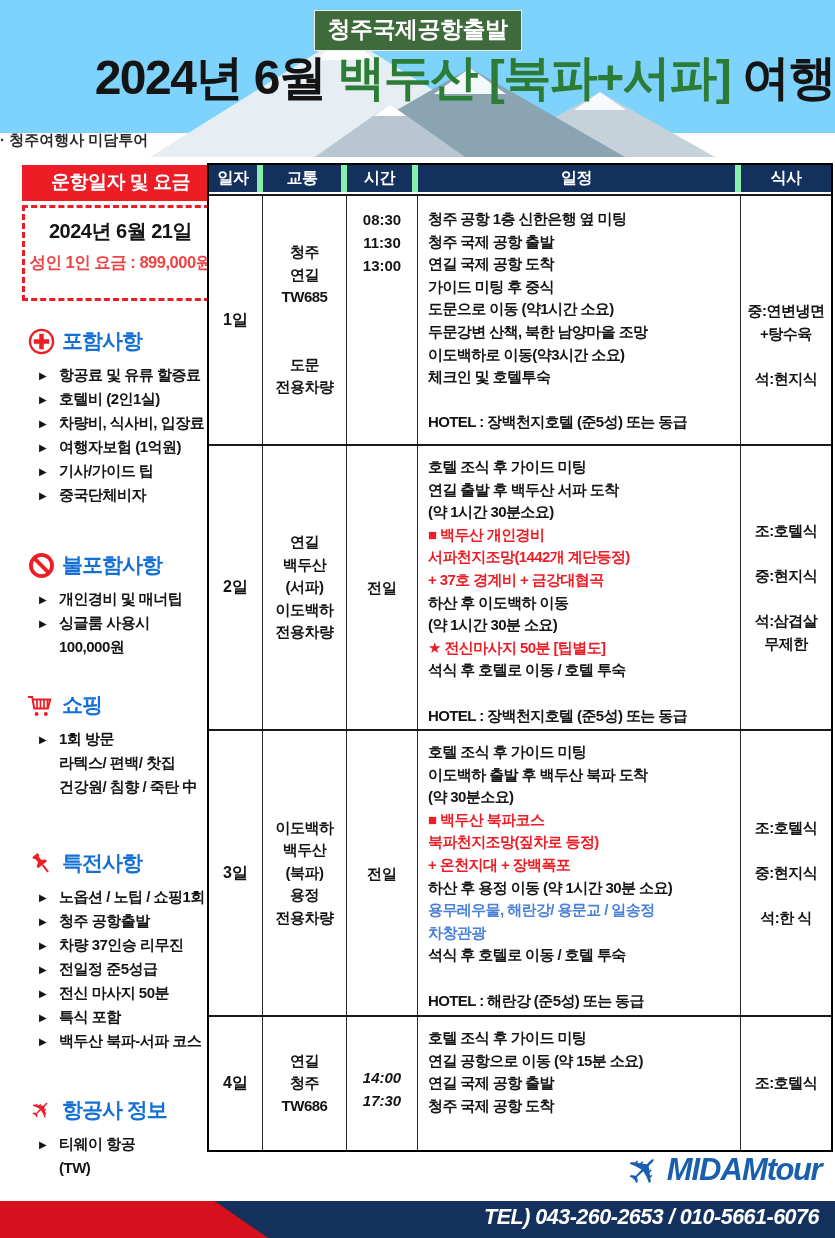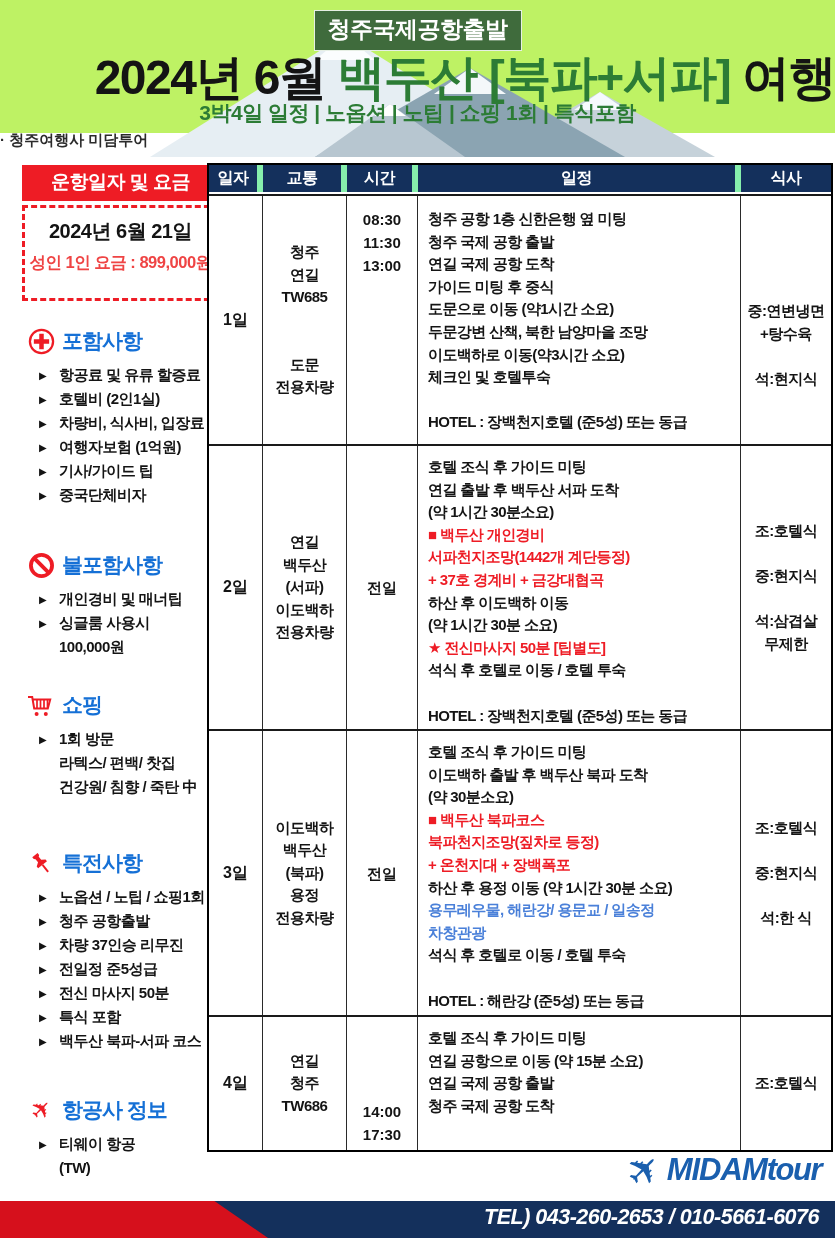--- a/index.html
+++ b/index.html
@@ -1,20 +1,20 @@
 <!DOCTYPE html>
 <html><head>
 <meta charset="utf-8">
 <style>
   html,body{margin:0;padding:0;background:#fff;}
   .page{position:relative;width:835px;height:1238px;background:#ffffff;overflow:hidden;
         font-family:"Liberation Sans","DejaVu Sans",sans-serif;-webkit-font-smoothing:antialiased;}
 
   
-  .header{position:absolute;left:0;top:0;width:835px;height:133px;background:#bef264;}
+  .header{position:absolute;left:0;top:0;width:835px;height:133px;background:#7dd3fc;}
   .mountains{position:absolute;left:0;top:0;width:835px;height:157px;}
   .badge{position:absolute;top:10px;left:50%;transform:translateX(-50%);
          background:#3f6b3c;color:#fff;font-size:23px;font-weight:bold;
          padding:3px 13px 5px;border:1px solid #e6efe4;letter-spacing:-0.5px;z-index:3;}
   .title{position:absolute;top:46px;width:100%;text-align:right;font-size:48px;font-weight:bold;
          color:#141414;letter-spacing:-1.5px;z-index:3;}
   .title .green{color:#2c7c35;}
   .subtitle{position:absolute;top:99px;width:100%;text-align:center;font-size:21px;font-weight:bold;
             color:#2c7c35;letter-spacing:-0.5px;z-index:3;}
   .agency{position:absolute;top:131px;width:100%;text-align:left;font-size:15px;font-weight:bold;
@@ -51,21 +51,21 @@
 
   .trow{display:flex;border-top:2px solid #1a1a1a;}
   .row1{height:248px;}.row2{height:283px;}.row3{height:284px;}.row4{height:133px;}
   .cell{box-sizing:border-box;border-right:1px solid #2a2a2a;font-weight:bold;color:#141414;}
   .col-day{width:54px;display:flex;align-items:center;justify-content:center;font-size:16px;}
   .col-tr{width:84px;display:flex;flex-direction:column;align-items:center;justify-content:center;
           font-size:15px;line-height:22.5px;letter-spacing:-0.5px;}
   .col-time{width:71px;display:flex;flex-direction:column;align-items:center;justify-content:center;
             font-size:15px;line-height:23px;}
   .row1 .col-time{justify-content:flex-start;padding-top:12px;}
-  .row4 .col-time{justify-content:flex-end;padding-bottom:4px;}
+  .row4 .col-time{justify-content:flex-end;padding-bottom:38px;font-style:italic;}
   .col-sched{width:323px;padding:10px 0 0 10px;font-size:15px;line-height:22.6px;letter-spacing:-0.6px;}
   .row1 .col-sched{padding-top:12px;}
   .col-meal{width:90px;border-right:none;display:flex;flex-direction:column;align-items:center;
             justify-content:center;font-size:15px;line-height:22.5px;letter-spacing:-0.5px;}
   .row1 .col-meal{padding-top:50px;}
   .c-red{color:#ee1c25;}
   .c-blue{color:#4a80d9;}
 
   
   .logo{position:absolute;right:14px;top:1150px;display:flex;align-items:center;gap:6px;z-index:2;}
@@ -89,21 +89,20 @@
       <polygon points="345,35 375,60 315,60" fill="#fbfdfe"></polygon>
       <polygon points="600,92 715,157 485,157" fill="#c6d2da"></polygon>
       <polygon points="600,92 626,110 574,110" fill="#f6fafc"></polygon>
       <polygon points="470,68 625,157 315,157" fill="#8ba4b2"></polygon>
       <polygon points="470,68 506,94 434,94" fill="#f4f8fa"></polygon>
       <polygon points="390,104 465,157 315,157" fill="#b7c6d0"></polygon>
       <polygon points="390,104 406,116 374,116" fill="#ffffff"></polygon>
     </svg>
     <div class="badge">청주국제공항출발</div>
     <div class="title"><span>2024년 6월 </span><span class="green">백두산 [북파+서파]</span><span> 여행</span></div>
-    <div class="subtitle">3박4일 일정 | 노옵션 | 노팁 | 쇼핑 1회 | 특식포함</div>
     <div class="agency">· 청주여행사 미담투어</div>
   </div>
 
   <div class="sidebar">
     <div class="fare-title">운항일자 및 요금</div>
     <div class="fare-box">
       <div class="fare-date">2024년 6월 21일</div>
       <div class="fare-price">성인 1인 요금 : 899,000원</div>
     </div>
     <div id="sections">

